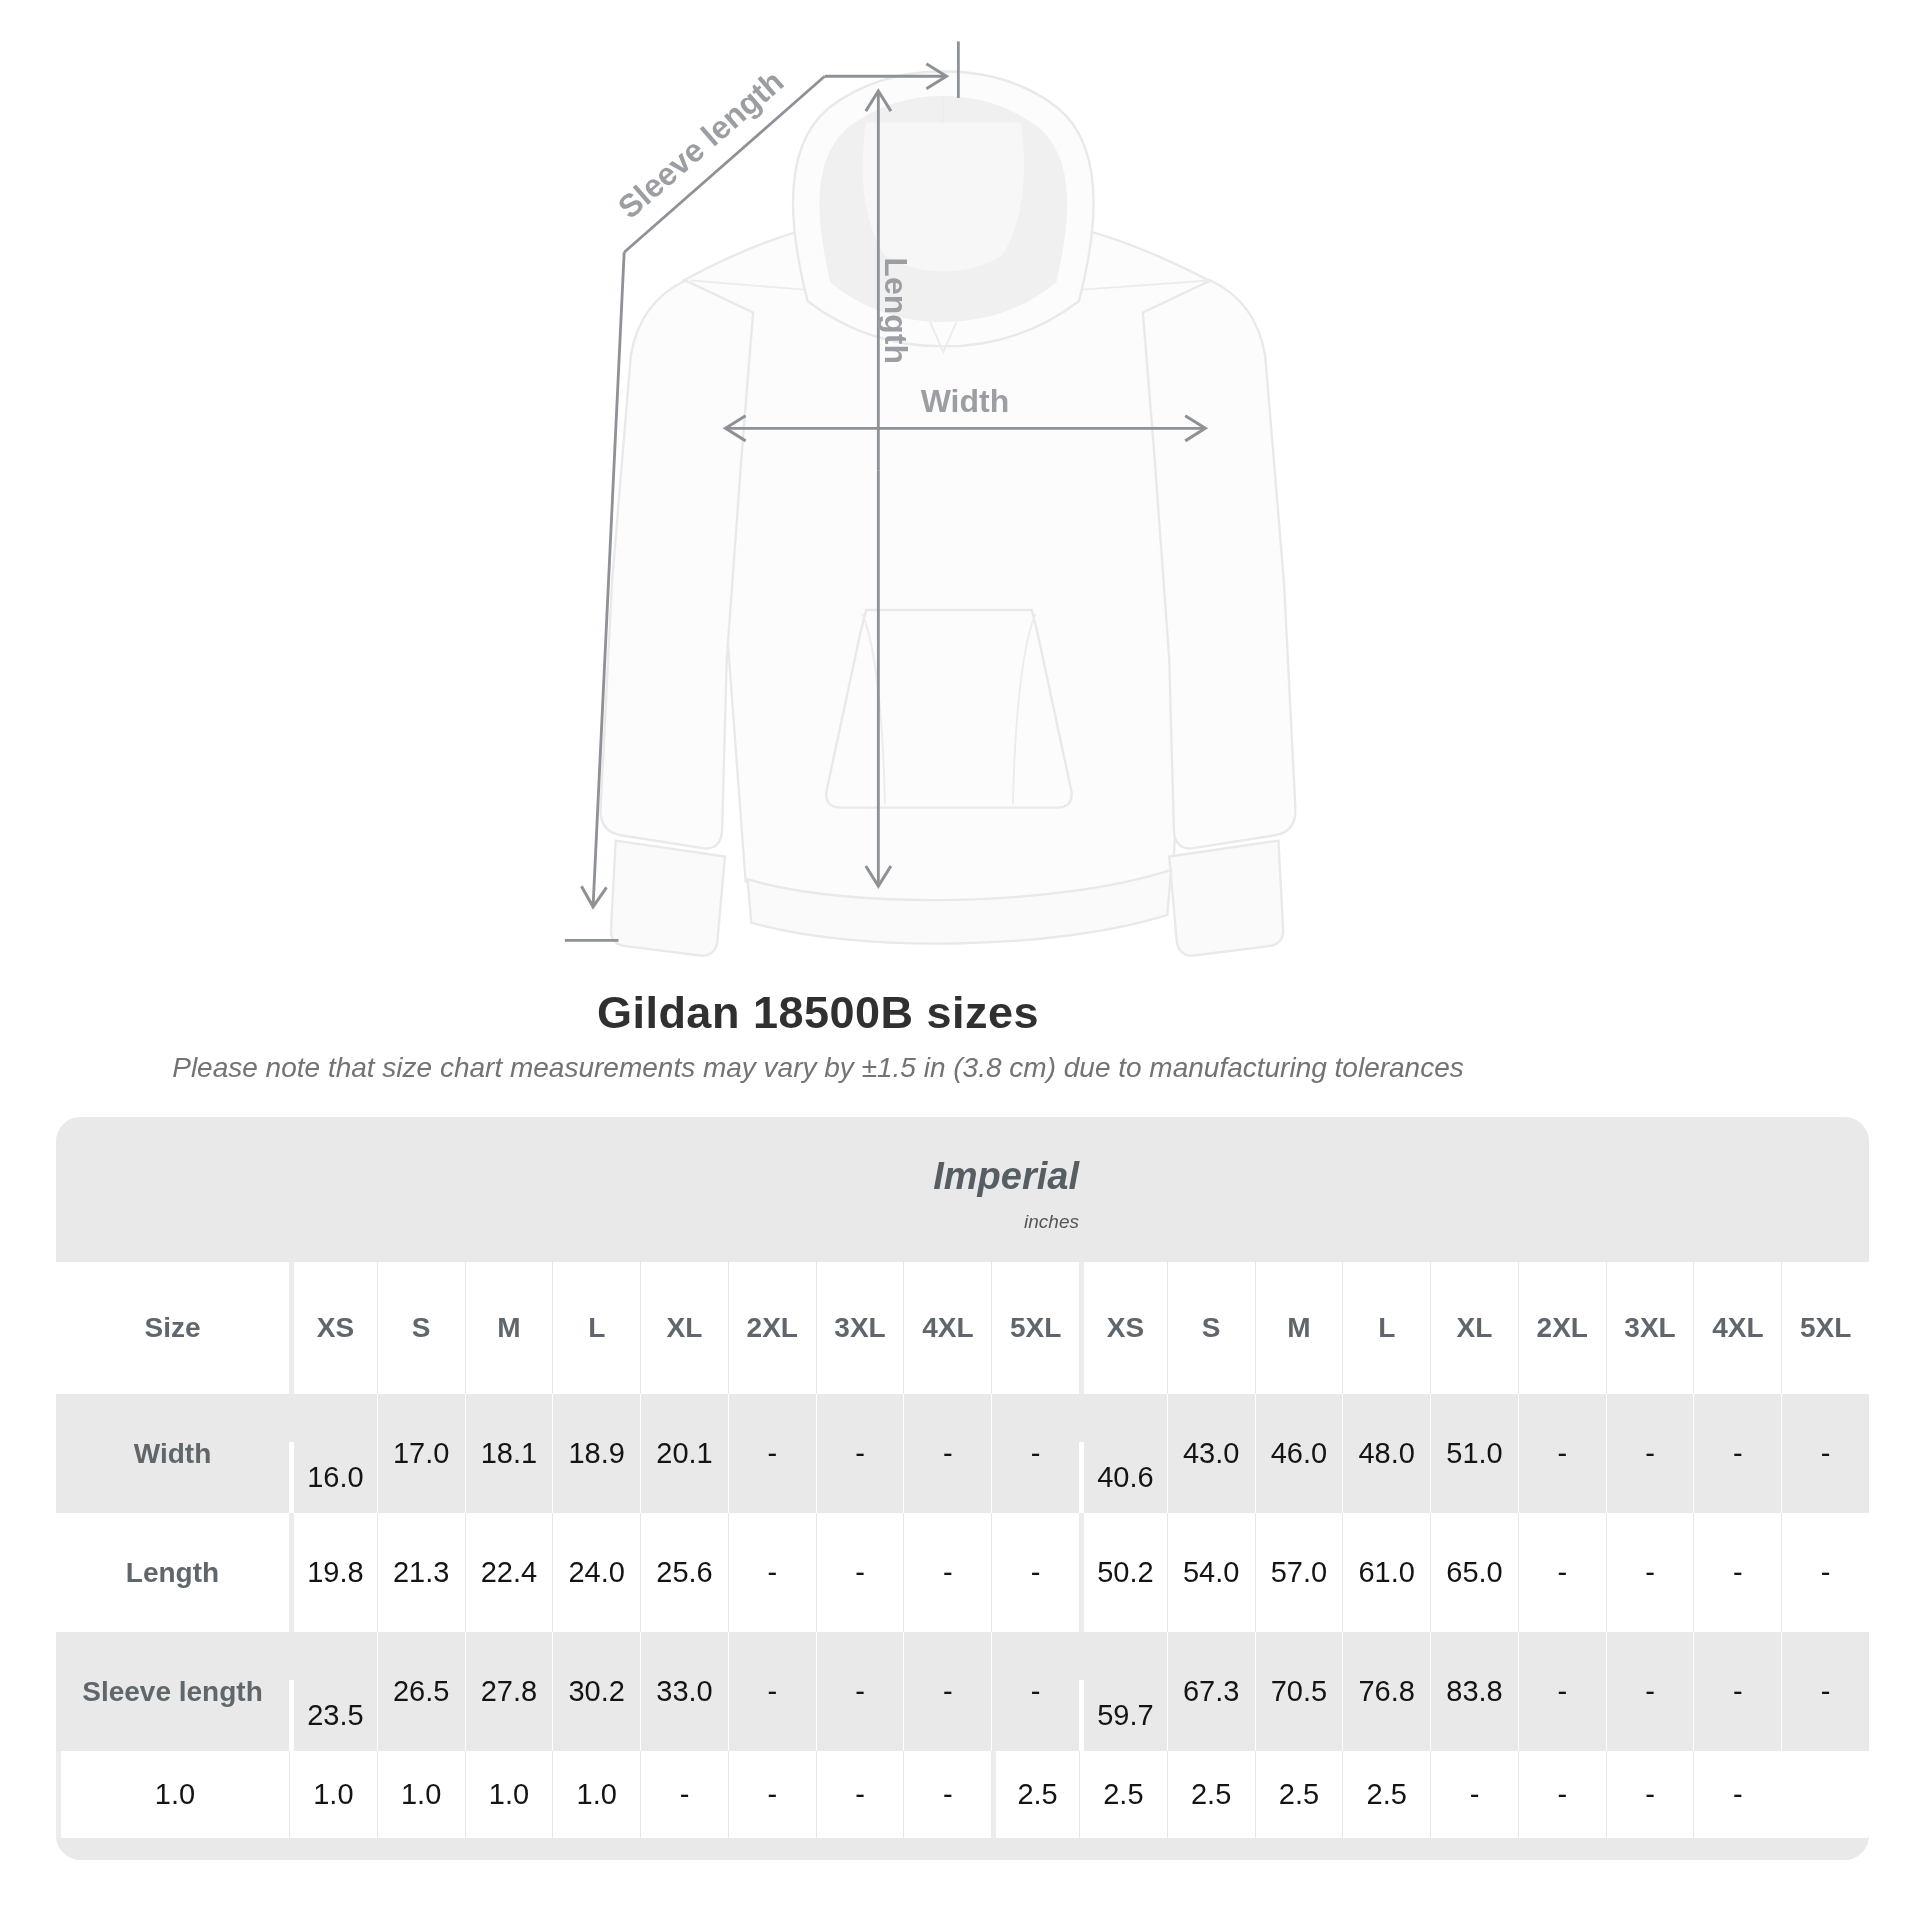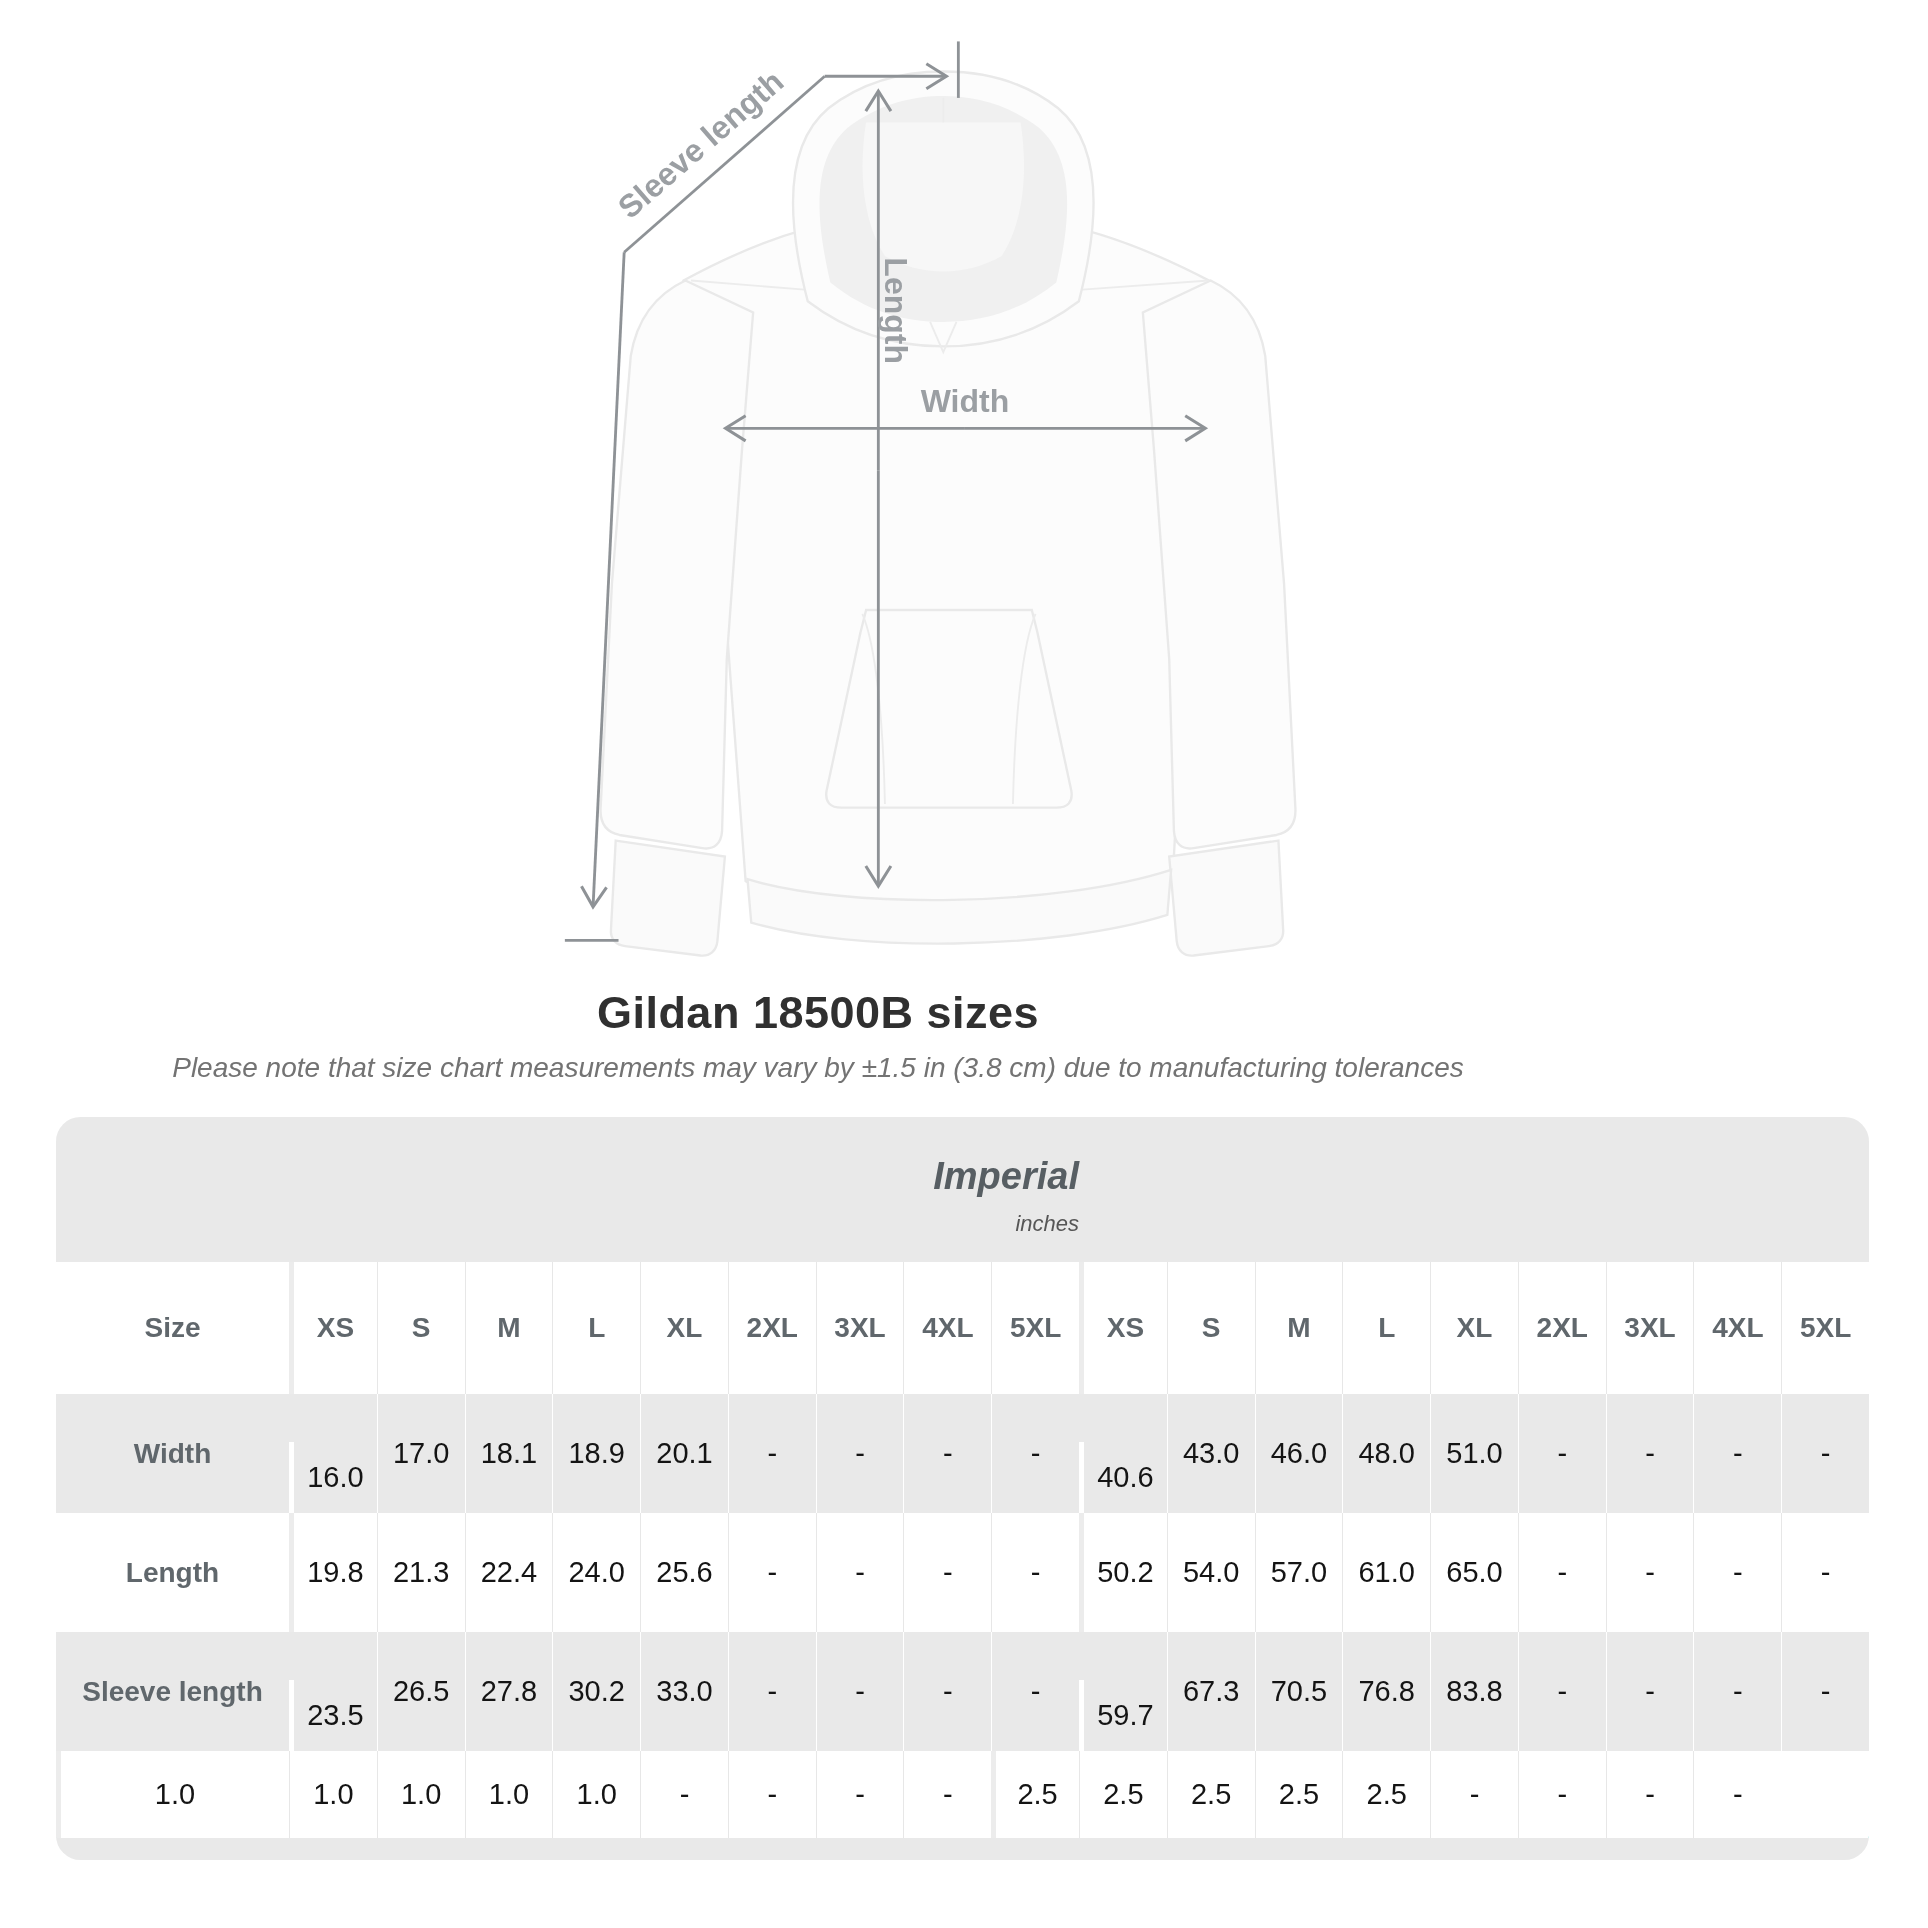--- a/index.html
+++ b/index.html
@@ -77,21 +77,21 @@
   .unit-group.imperial { width: 1023px; padding-left: 56px; box-sizing: border-box; }
   .unit-group.metric   { width: 790px; }
   .unit-name {
     font-size: 38px;
     font-weight: bold;
     font-style: italic;
     color: #575e63;
   }
   .unit-sub {
     margin-top: 13px;
-    font-size: 22px;
+    font-size: 19px;
     font-style: italic;
     color: #565656;
   }
   .grid { background: #14b8a6; }
   .trow {
     display: grid;
     grid-template-columns: 233px repeat(18, 1fr);
     height: 119px;
     background: #ffffff;
   }

